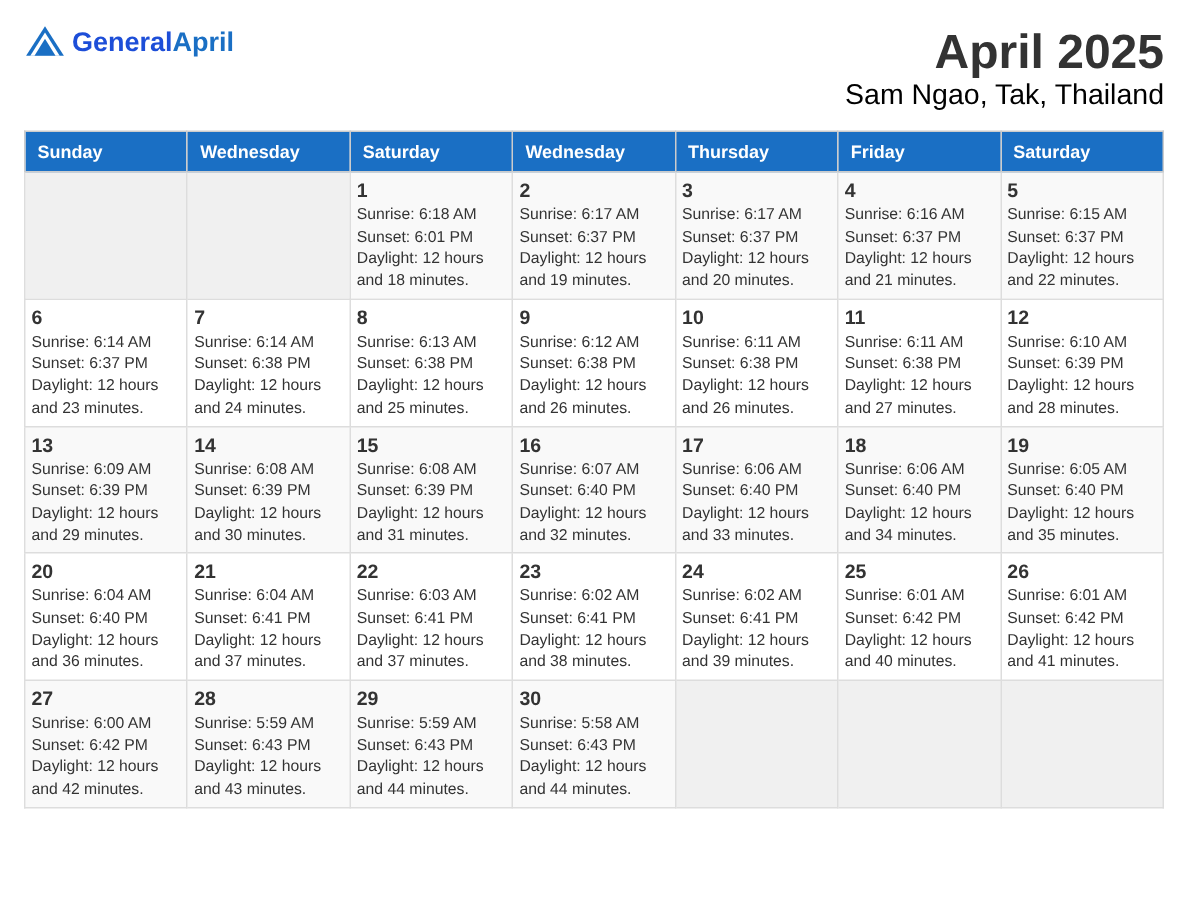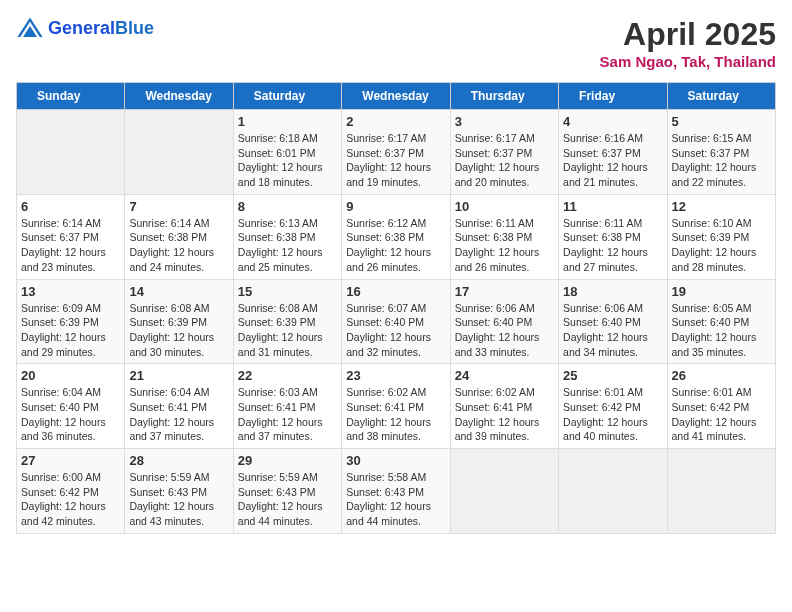--- a/index.html
+++ b/index.html
@@ -27,33 +27,33 @@
     }
     .title-block {
       text-align: right;
     }
     .title-block h1 {
       font-size: 32px;
       font-weight: bold;
       color: #333;
     }
     .title-block h2 {
-      font-size: 15px;
-      font-weight: bold;
-      color: #be185d;
+      font-size: 19px;
+      font-weight: normal;
+      color: #000000;
     }
     .calendar {
       width: 100%;
       border-collapse: collapse;
       font-size: 11px;
     }
     .calendar thead th {
       background-color: #1a6fc4;
       color: #fff;
-      padding: 6px 20px;
+      padding: 6px 8px;
       text-align: left;
       font-size: 12px;
       font-weight: bold;
       border: 1px solid #ccc;
     }
     .calendar tbody td {
       vertical-align: top;
       padding: 4px;
       border: 1px solid #ddd;
       width: 108px;
@@ -86,21 +86,21 @@
 <body>
 
 <div class="header">
   <div class="logo">
     <svg class="logo-icon" viewBox="0 0 40 34" xmlns="http://www.w3.org/2000/svg">
       <polygon points="20,2 38,30 2,30" fill="#1a6fc4"></polygon>
       <polygon points="20,8 34,30 6,30" fill="#fff"></polygon>
       <polygon points="20,14 30,30 10,30" fill="#1a6fc4"></polygon>
     </svg>
     <div>
-      <span style="font-size:18px;font-weight:bold;color:#1d4ed8;">General</span><span style="font-size:18px;font-weight:bold;color:#1a6fc4;">Blue</span>
+      <span style="font-size:18px;font-weight:bold;color:#1d4ed8;">General</span><span style="font-size:18px;font-weight:bold;color:#1a6fc4;">April</span>
     </div>
   </div>
   <div class="title-block">
     <h1>April 2025</h1>
     <h2>Sam Ngao, Tak, Thailand</h2>
   </div>
 </div>
 
 <table class="calendar">
   <thead>

